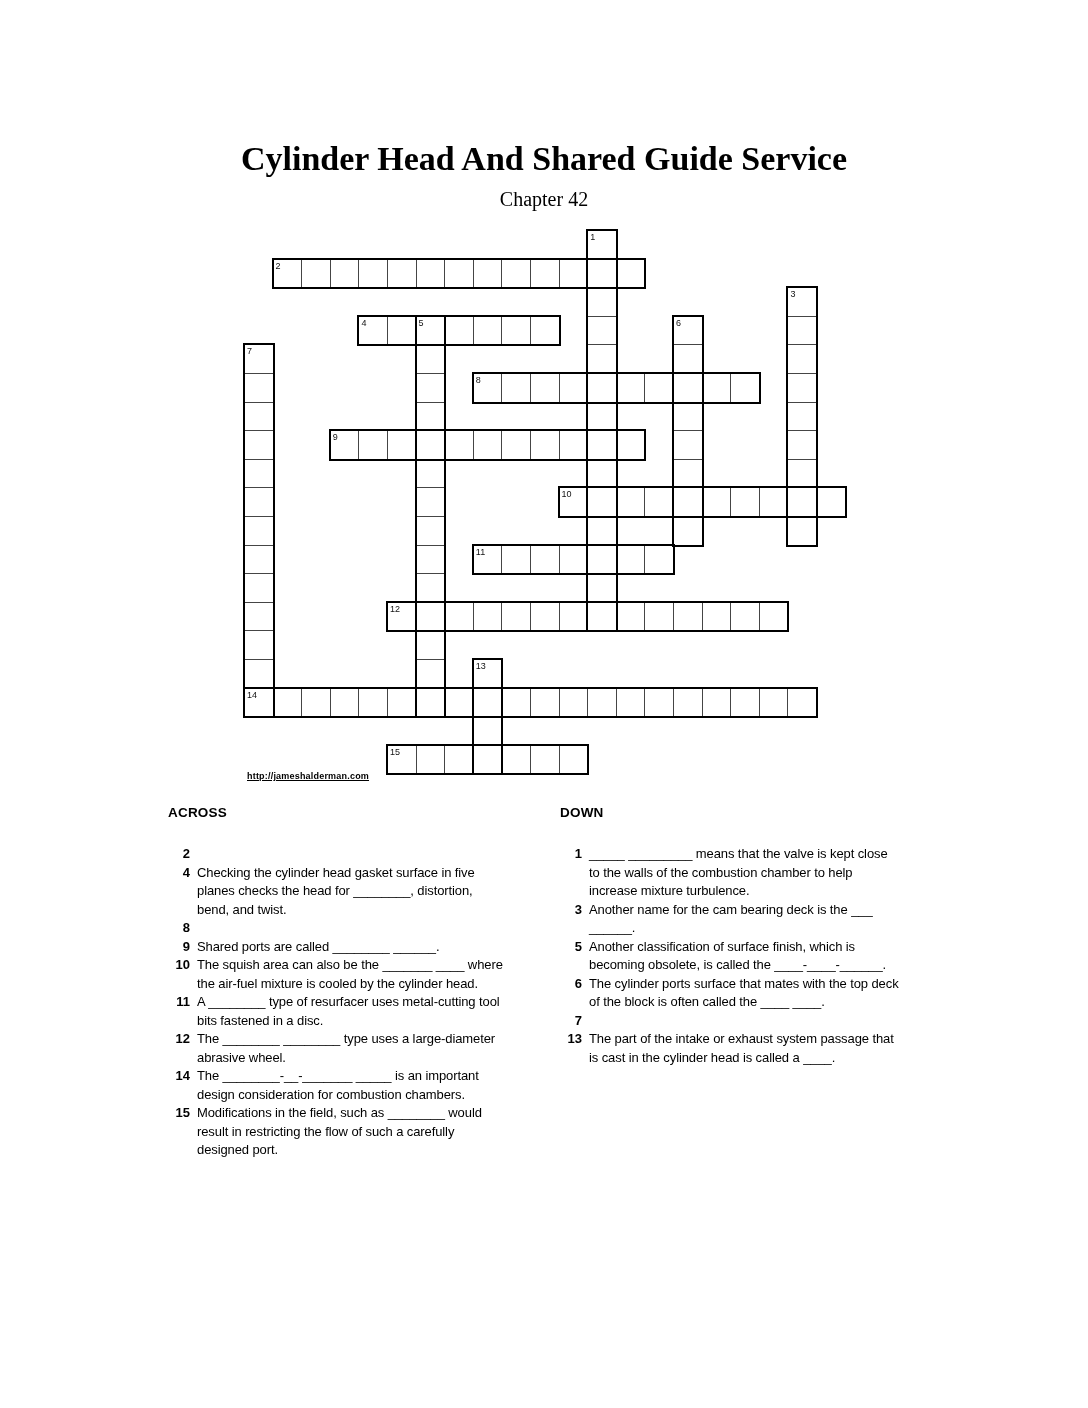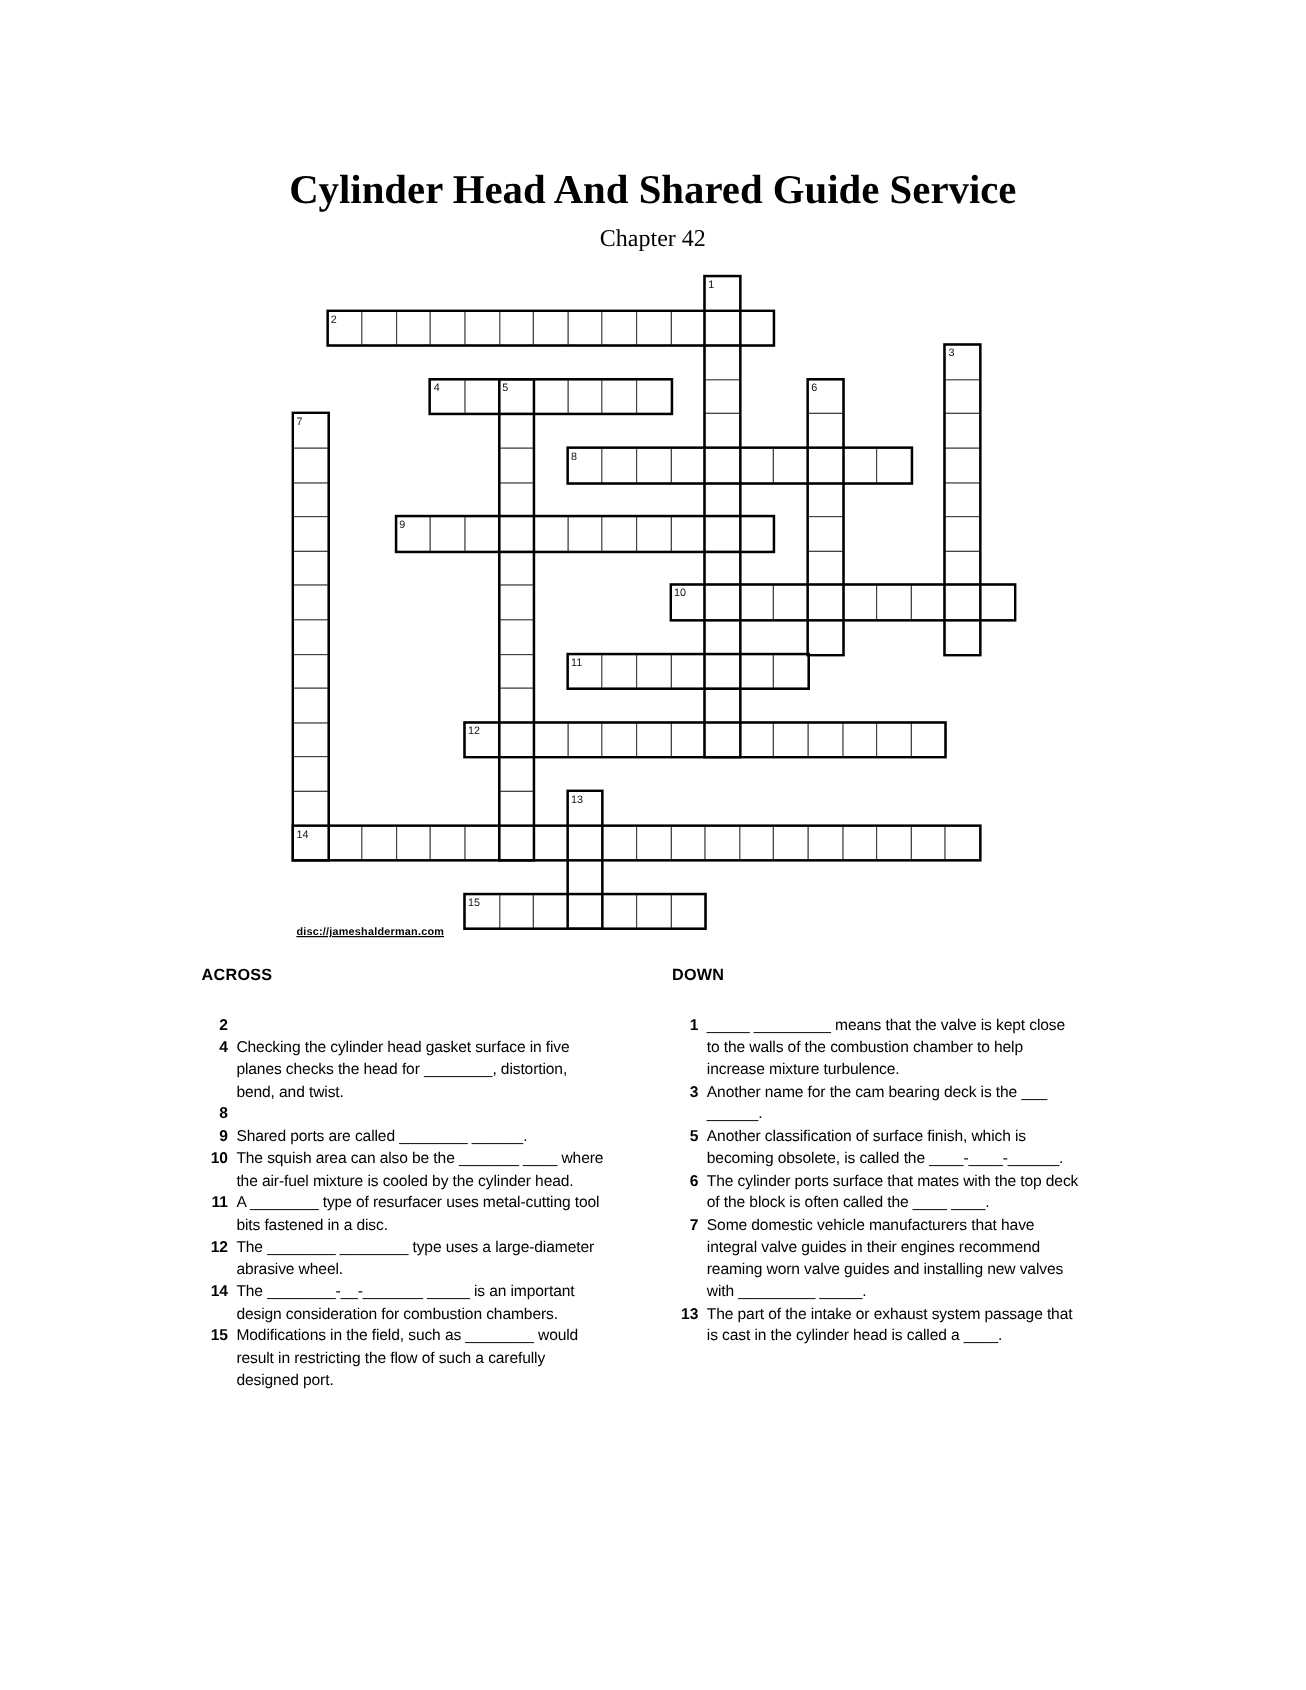--- a/index.html
+++ b/index.html
@@ -247,21 +247,21 @@
       <div class="word-outline" style="left: -1px; top: 113.4px; width: 31.6px; height: 374.8px;"></div>
       <div class="cell-num" style="left: 3px; top: 116.4px;">7</div>
       <div class="cell" style="left: 228.8px; top: 429px; width: 29.6px; height: 29.6px;"></div>
       <div class="cell" style="left: 228.8px; top: 457.6px; width: 29.6px; height: 29.6px;"></div>
       <div class="cell" style="left: 228.8px; top: 486.2px; width: 29.6px; height: 29.6px;"></div>
       <div class="cell" style="left: 228.8px; top: 514.8px; width: 29.6px; height: 29.6px;"></div>
       <div class="word-outline" style="left: 227.8px; top: 428px; width: 31.6px; height: 117.4px;"></div>
       <div class="cell-num" style="left: 231.8px; top: 431px;">13</div>
     </div>
 
-  <a class="source-link">disc://jameshalderman.com</a>
+  <a class="source-link">http://jameshalderman.com</a>
 
   <div class="col across-col">
     <div class="clue-header">ACROSS</div>
     <div class="clue-list" id="across-list">
         <div class="clue">
           <div class="clue-num">2</div>
         </div>
         <div class="clue">
           <div class="clue-num">4</div>
           <div class="clue-text">Checking the cylinder head gasket surface in five planes checks the head for ________, distortion, bend, and twist.</div>
@@ -310,21 +310,20 @@
         <div class="clue">
           <div class="clue-num">5</div>
           <div class="clue-text">Another classification of surface finish, which is becoming obsolete, is called the ____-____-______.</div>
         </div>
         <div class="clue">
           <div class="clue-num">6</div>
           <div class="clue-text">The cylinder ports surface that mates with the top deck of the block is often called the ____ ____.</div>
         </div>
         <div class="clue">
           <div class="clue-num">7</div>
-          <div class="clue-text">Some domestic vehicle manufacturers that have integral valve guides in their engines recommend reaming worn valve guides and installing new valves with _________ _____.</div>
         </div>
         <div class="clue">
           <div class="clue-num">13</div>
           <div class="clue-text">The part of the intake or exhaust system passage that is cast in the cylinder head is called a ____.</div>
         </div>
       </div>
   </div>
 </div>
 
 </body></html>

